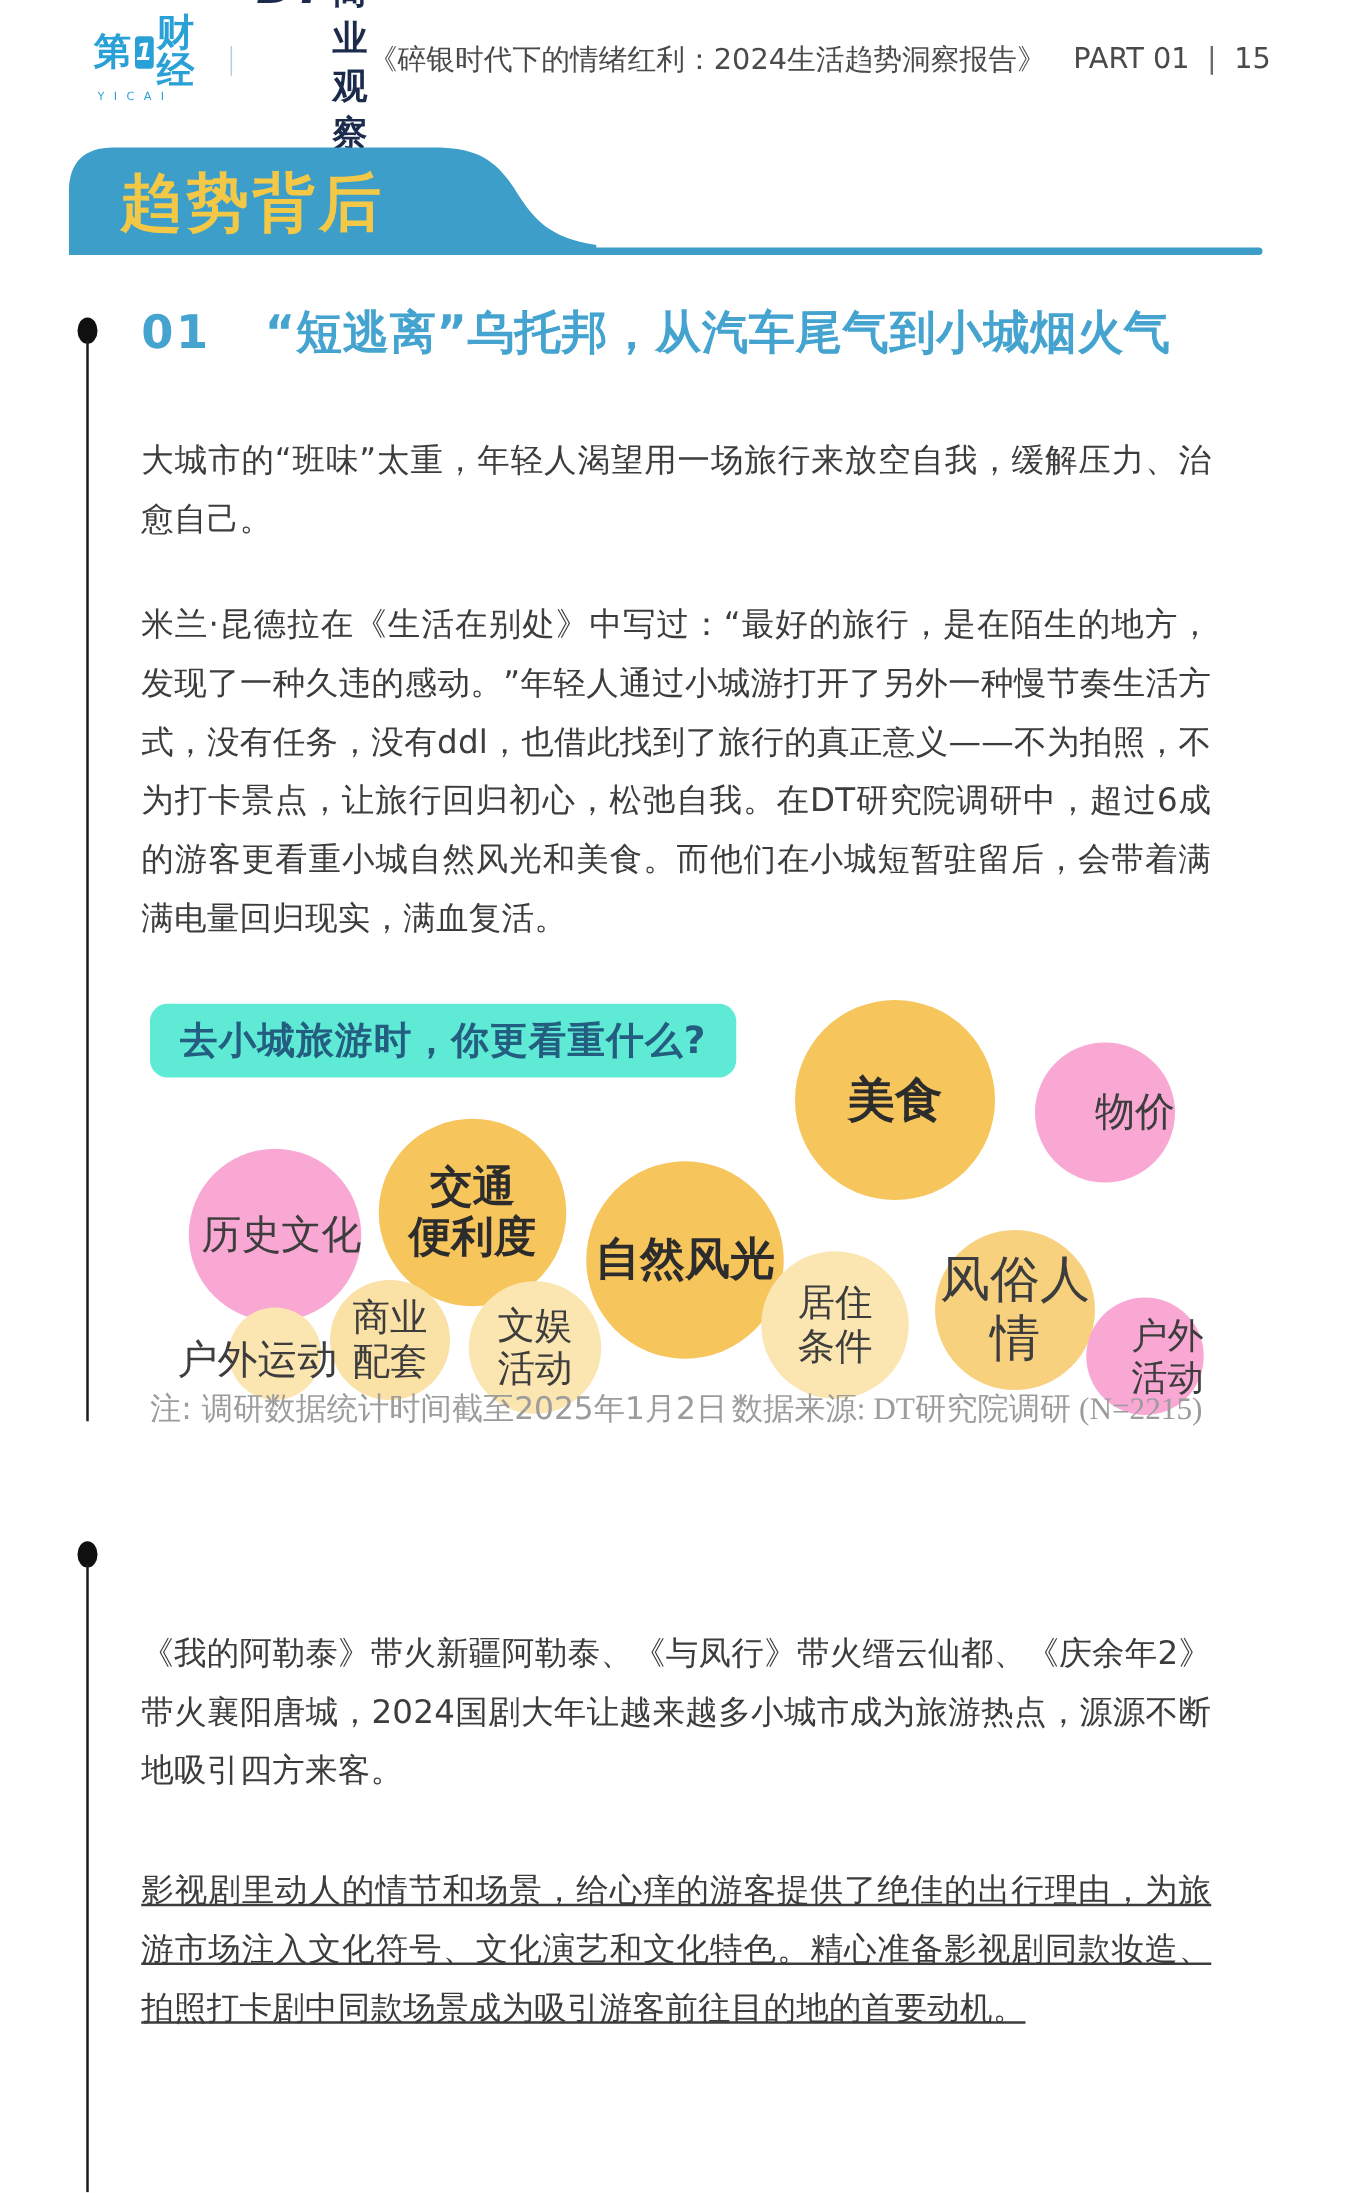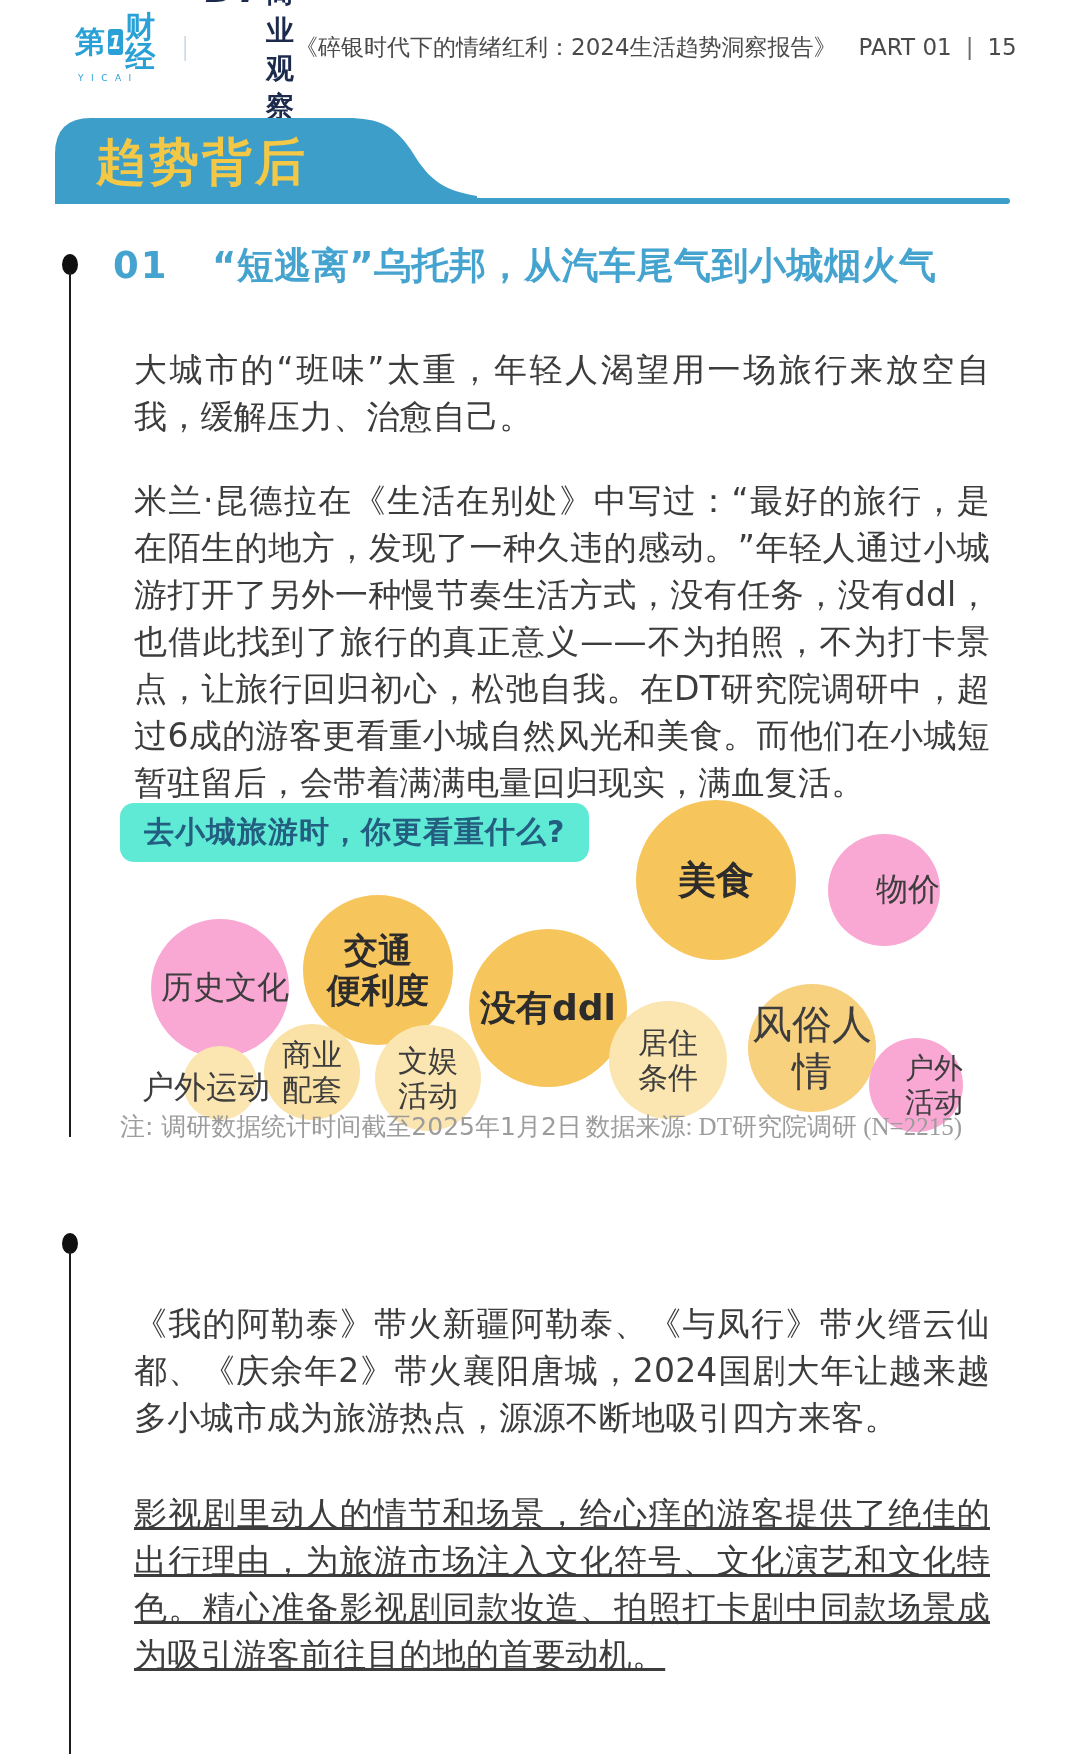--- a/index.html
+++ b/index.html
@@ -38,22 +38,22 @@
   .bullet{position:absolute; left:62px; width:16px; height:21px; background:#101010; border-radius:50%;}
   .vline{position:absolute; left:69px; width:2px; background:#1c1c1c;}
   .sec-head{
     position:absolute; left:113px;
     color:#45a4cf; font-weight:800; font-size:37px; white-space:nowrap; letter-spacing:0.5px;
   }
   .sec-head .num{margin-right:30px; letter-spacing:2px;}
   
   .para{
     position:absolute; left:113px; width:856px;
-    color:#3c3c3c; font-size:33px; line-height:47px;
-    text-align:justify; letter-spacing:0.2px;margin-left:21px;
+    color:#3c3c3c; font-size:26px; line-height:47px;
+    text-align:justify; letter-spacing:0.2px;
   }
   
   .chart-pill{
     position:absolute; left:120px; top:803px;
     background:#5eead4; color:#235e80;
     font-weight:800; font-size:30px;
     padding:9px 24px; border-radius:14px; letter-spacing:1px;
   }
   .bubble{
     position:absolute; border-radius:50%;
@@ -119,21 +119,21 @@
 
   <div class="para" style="top:346px;">大城市的“班味”太重，年轻人渴望用一场旅行来放空自我，缓解压力、治愈自己。</div>
   <div class="para" style="top:477px;">米兰·昆德拉在《生活在别处》中写过：“最好的旅行，是在陌生的地方，发现了一种久违的感动。”年轻人通过小城游打开了另外一种慢节奏生活方式，没有任务，没有ddl，也借此找到了旅行的真正意义——不为拍照，不为打卡景点，让旅行回归初心，松弛自我。在DT研究院调研中，超过6成的游客更看重小城自然风光和美食。而他们在小城短暂驻留后，会带着满满电量回归现实，满血复活。</div>
 
   <div class="chart-pill">去小城旅游时，你更看重什么?</div>
 
   <div class="bubble b-dark b-bold" style="left:636px; top:800px; width:160px; height:160px; font-size:38px;">
     <span>美食</span>
   </div>
   <div class="bubble b-dark b-bold" style="left:469px; top:929px; width:158px; height:158px; font-size:36px;">
-    <span>没有ddl</span>
+    <span>自然风光</span>
   </div>
   <div class="bubble b-dark b-bold" style="left:303px; top:895px; width:150px; height:150px; font-size:34px;">
     <span>交通
 便利度</span>
   </div>
   <div class="bubble b-mid2" style="left:151px; top:919px; width:138px; height:138px; font-size:32px;">
     <span>历史文化</span>
   </div>
   <div class="bubble b-mid2" style="left:828px; top:834px; width:112px; height:112px; font-size:32px;">
     <span>物价</span>

